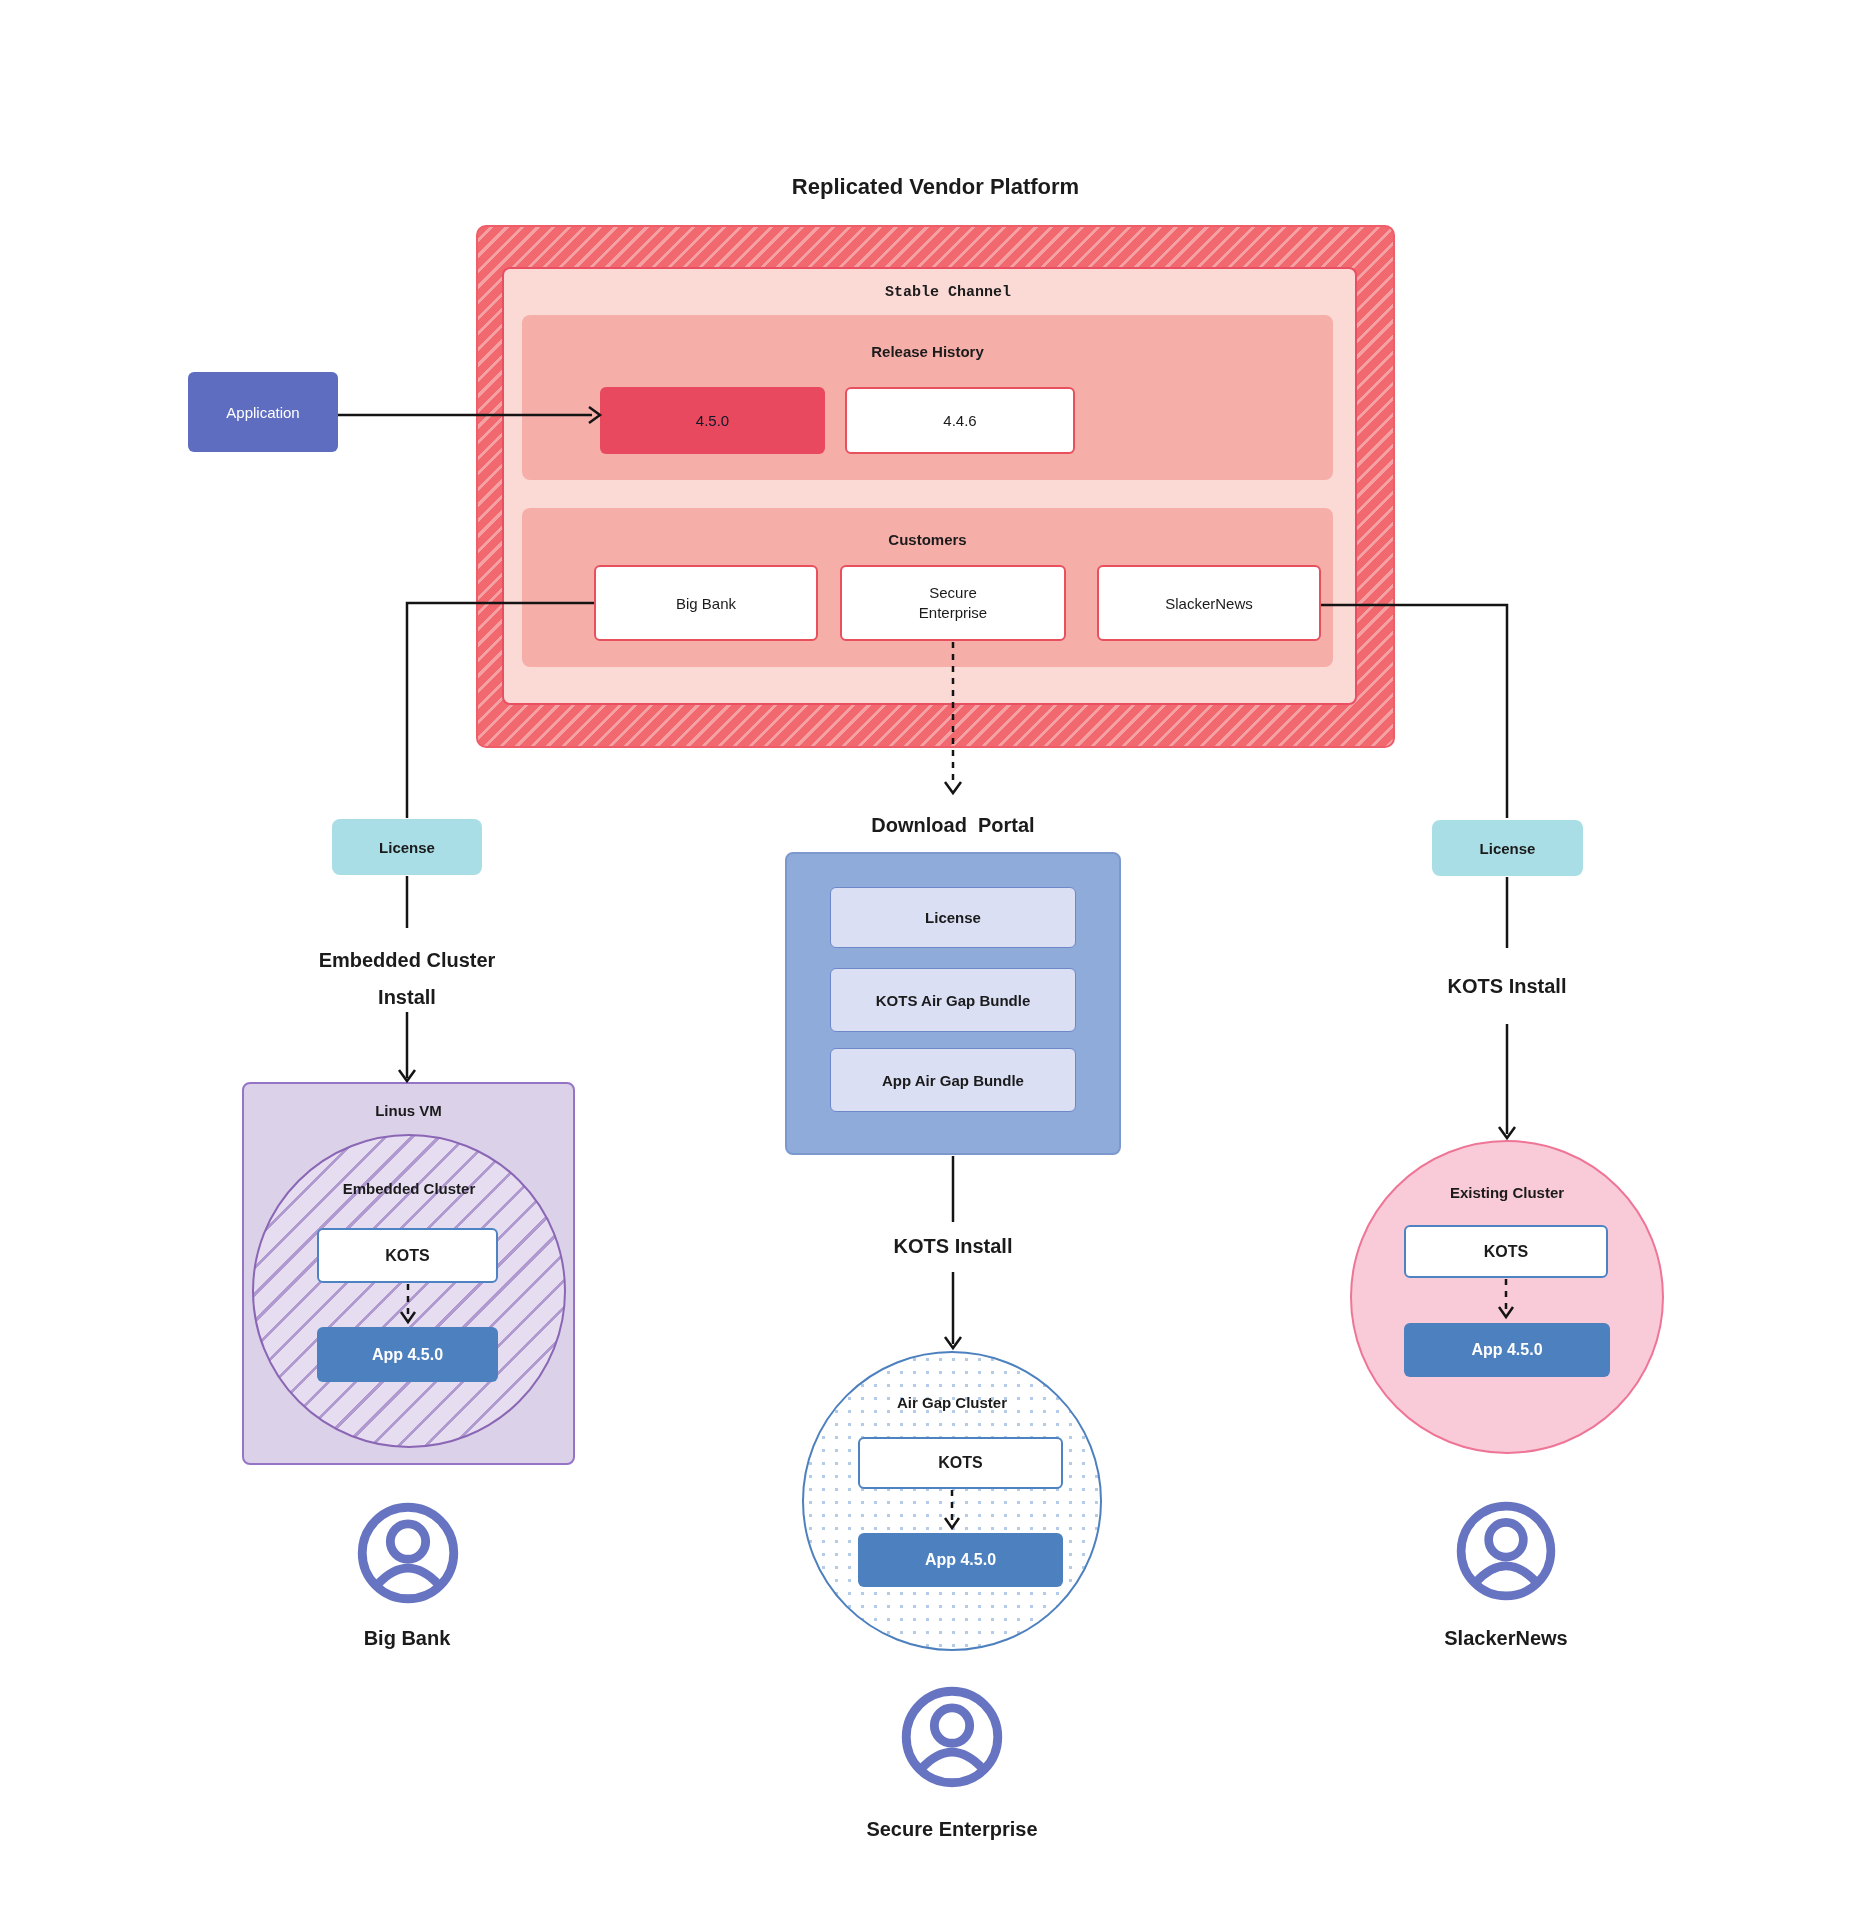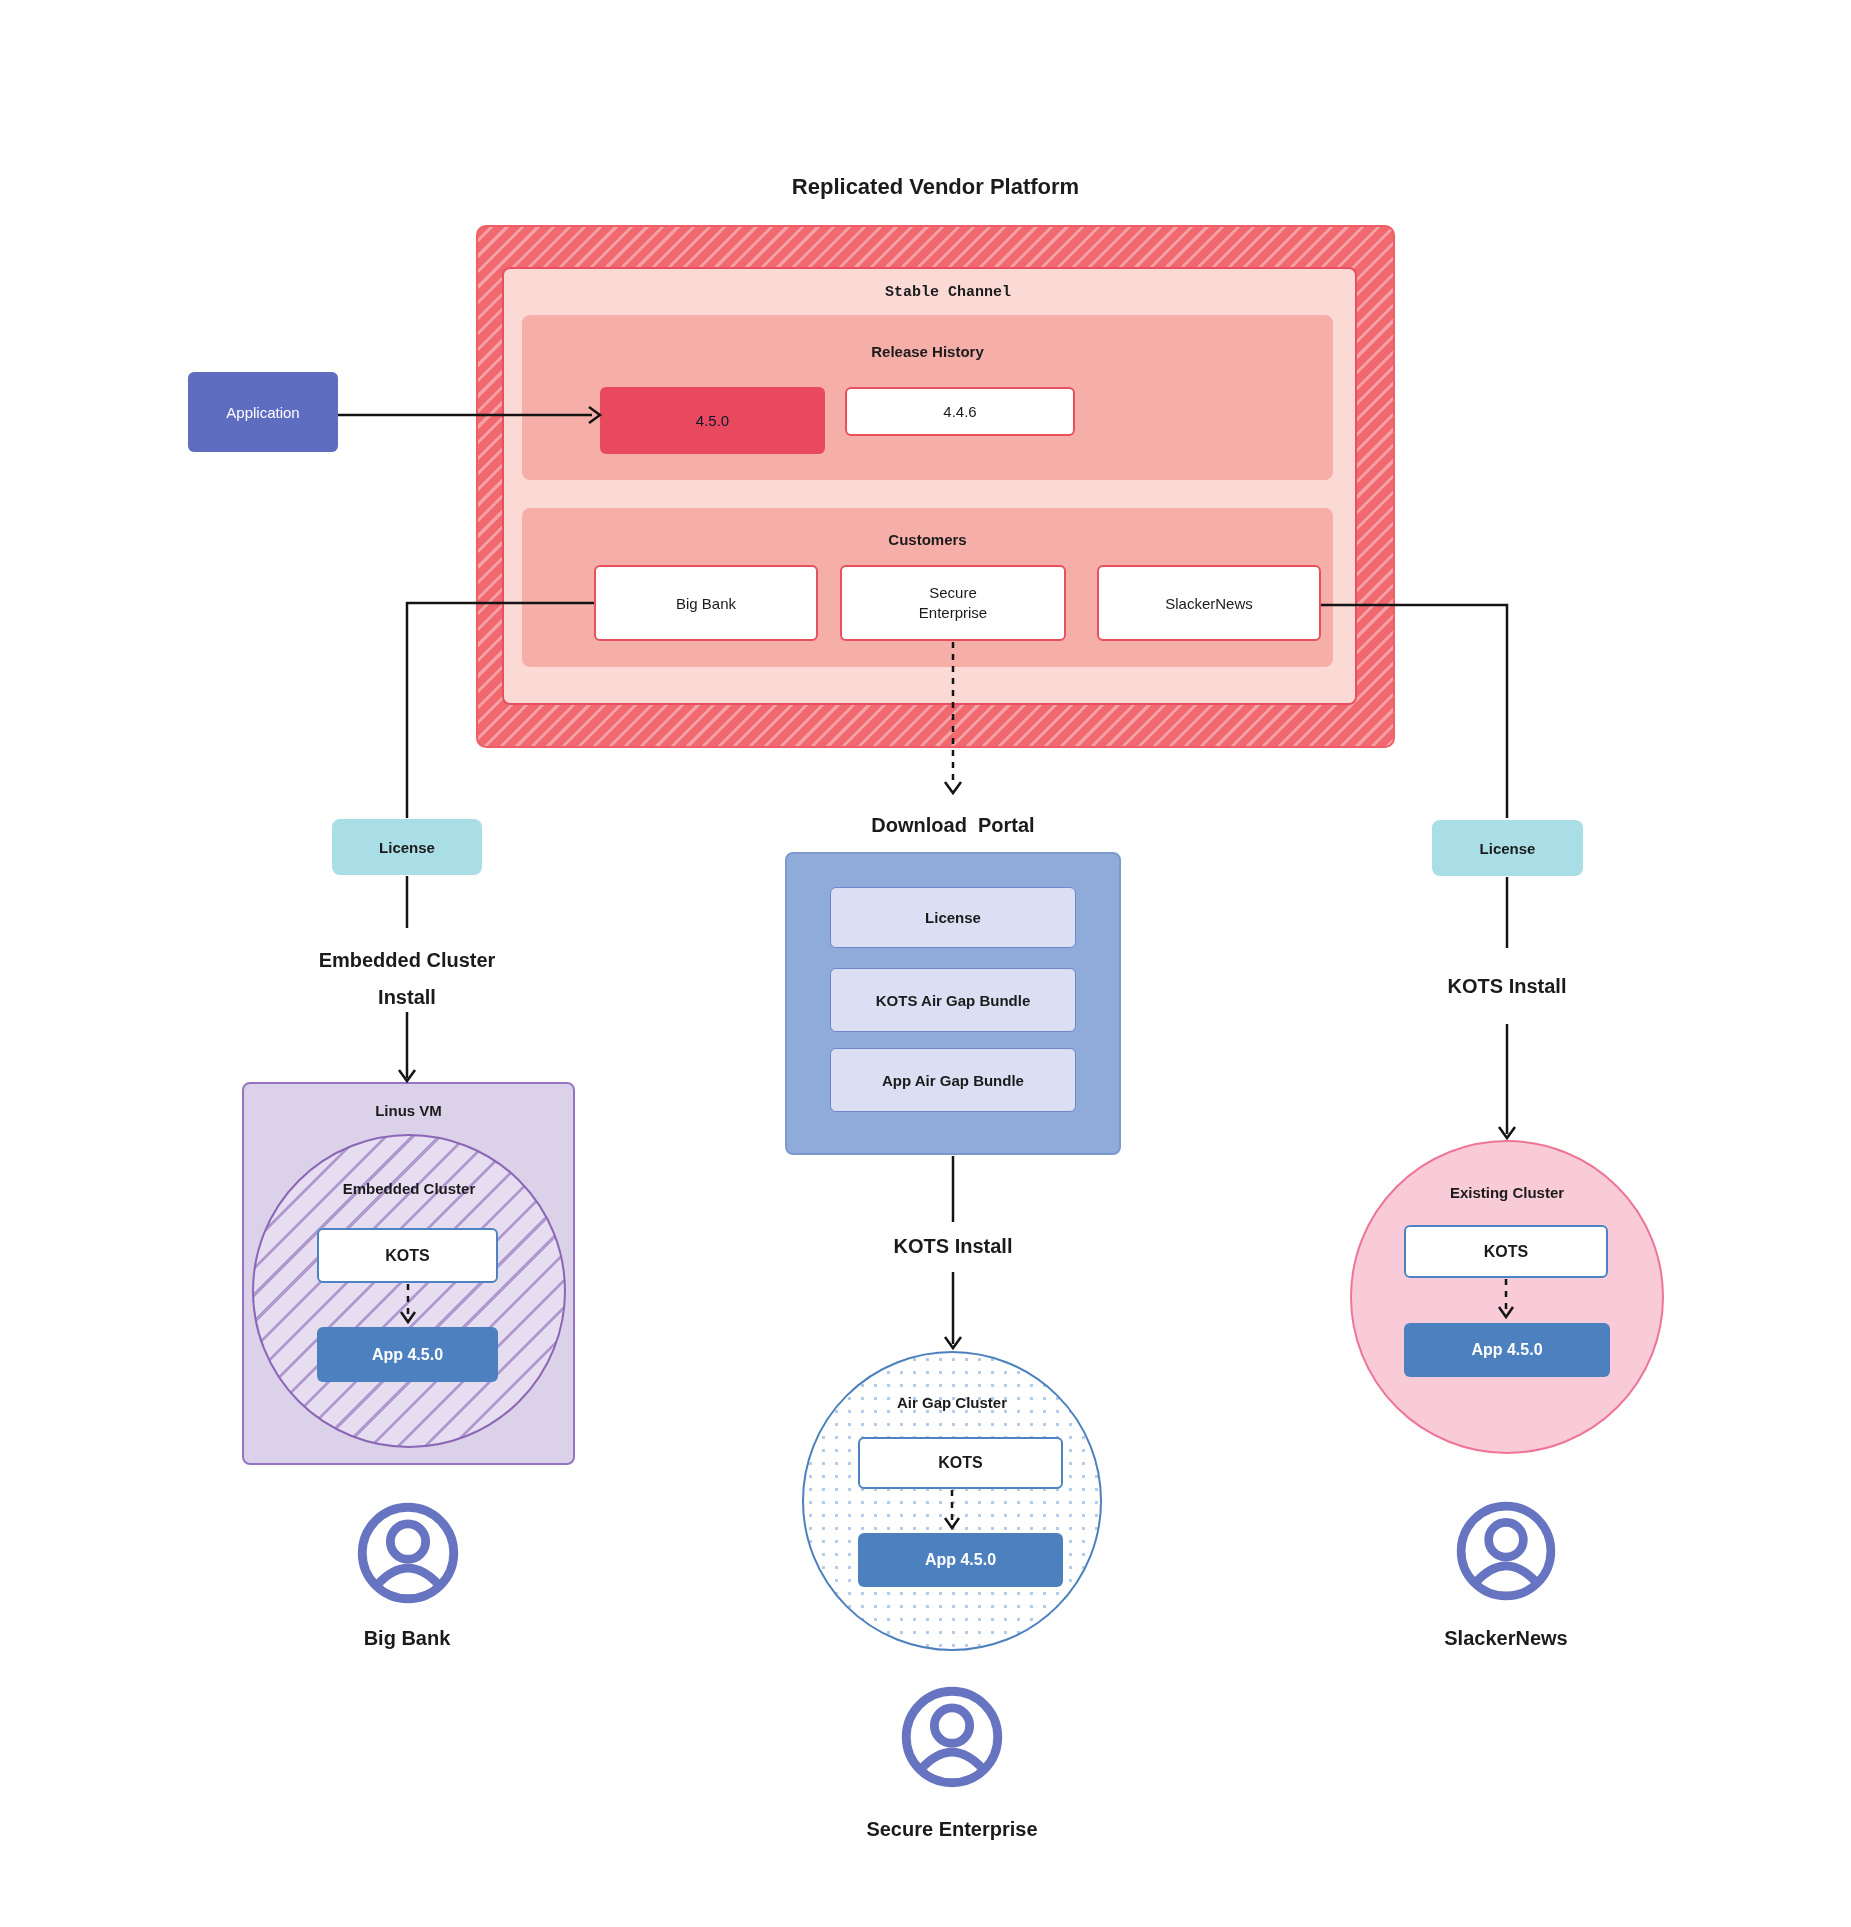--- a/index.html
+++ b/index.html
@@ -54,21 +54,21 @@
   <div class="abs title center-text" style="left:476px;top:172px;width:919px;height:30px;">Replicated Vendor Platform</div>
 
   <div class="abs outer-hatch" style="left:476px;top:225px;width:919px;height:523px;"></div>
 
   <div class="abs stable" style="left:502px;top:267px;width:855px;height:438px;"></div>
   <div class="abs boxlabel" style="left:502px;top:284px;width:892px;font-family:Liberation Mono, monospace;">Stable Channel</div>
 
   <div class="abs section" style="left:522px;top:315px;width:811px;height:165px;"></div>
   <div class="abs boxlabel" style="left:522px;top:343px;width:811px;">Release History</div>
   <div class="abs node crimson center-text" style="left:600px;top:387px;width:225px;height:67px;">4.5.0</div>
-  <div class="abs node white-red center-text" style="left:845px;top:387px;width:230px;height:49px;">4.4.6</div>
+  <div class="abs node white-red center-text" style="left:845px;top:387px;width:230px;height:67px;">4.4.6</div>
 
   <div class="abs section" style="left:522px;top:508px;width:811px;height:159px;"></div>
   <div class="abs boxlabel" style="left:522px;top:531px;width:811px;">Customers</div>
   <div class="abs node white-red center-text" style="left:594px;top:565px;width:224px;height:76px;">Big Bank</div>
   <div class="abs node white-red center-text wrap" style="left:840px;top:565px;width:226px;height:76px;">Secure Enterprise</div>
   <div class="abs node white-red center-text" style="left:1097px;top:565px;width:224px;height:76px;">SlackerNews</div>
 
   <div class="abs application center-text" style="left:188px;top:372px;width:150px;height:80px;">Application</div>
 
   <div class="abs license center-text" style="left:332px;top:819px;width:150px;height:56px;">License</div>

